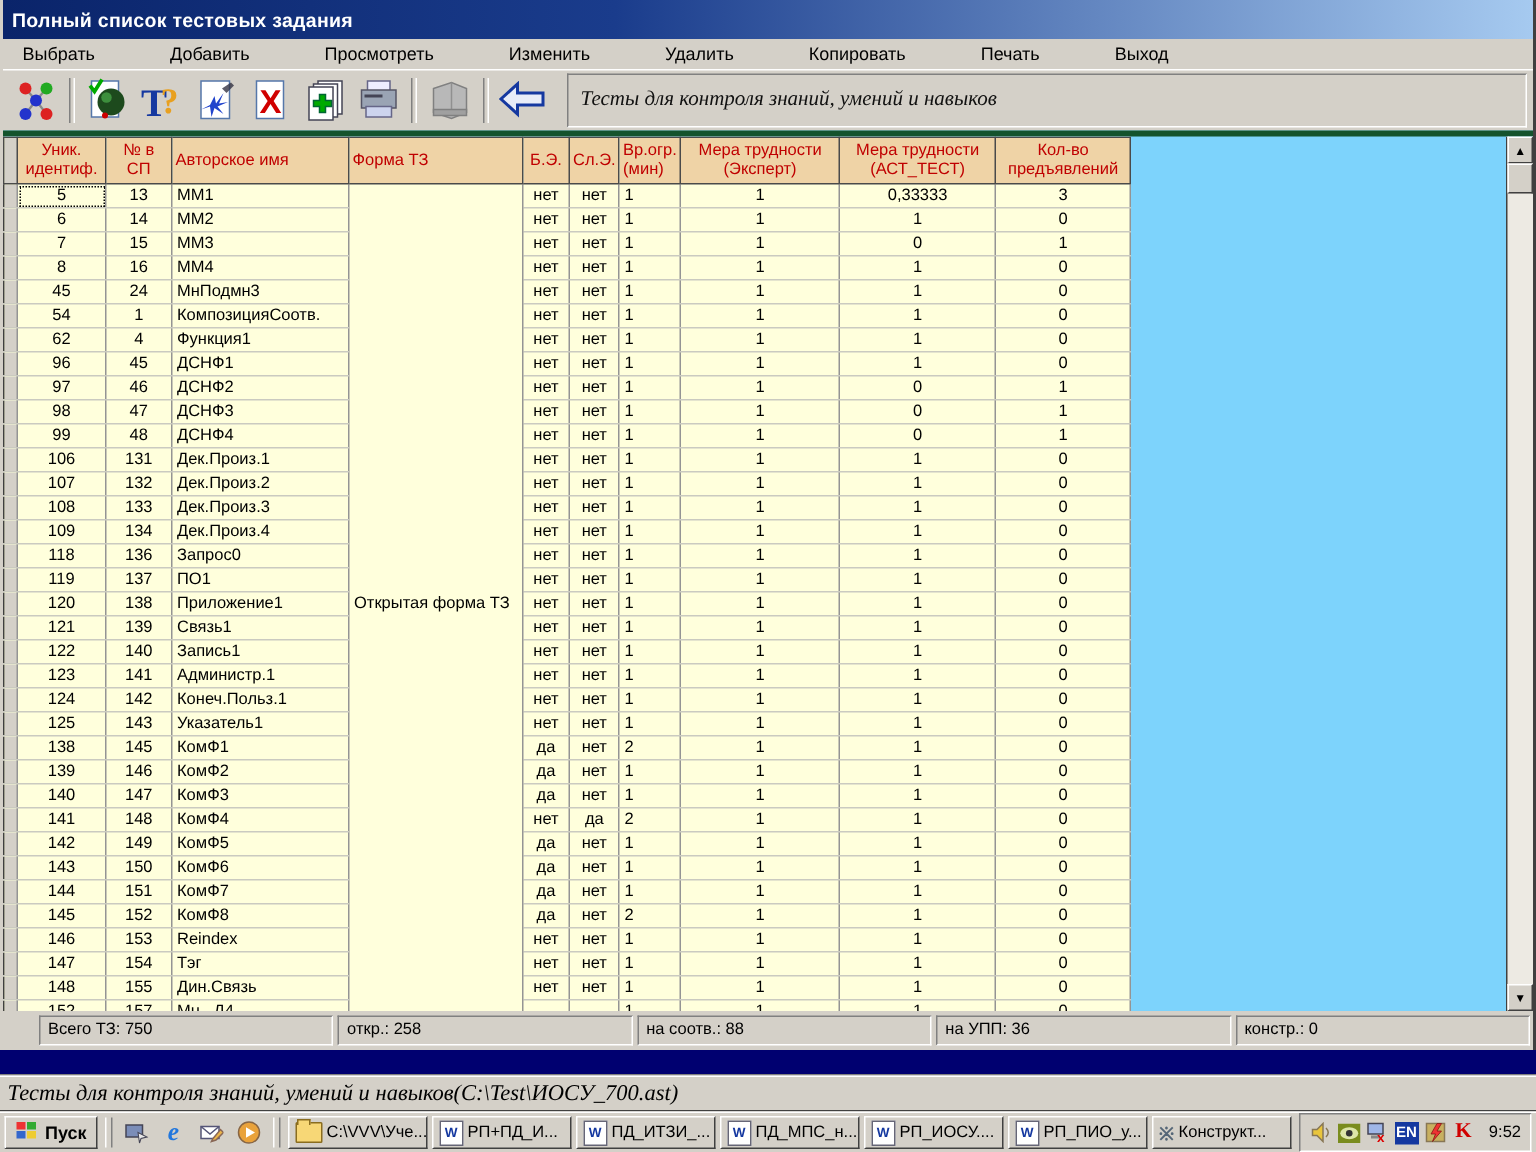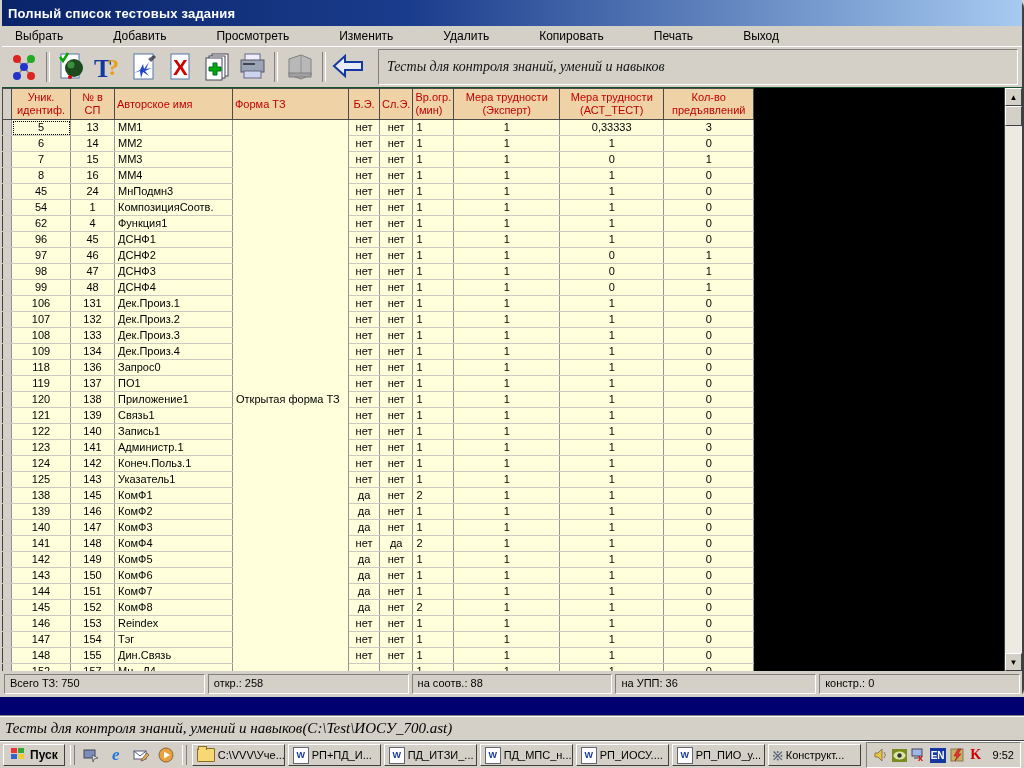--- a/index.html
+++ b/index.html
@@ -1,56 +1,56 @@
 <!DOCTYPE html>
 <html><head>
 <meta charset="utf-8">
 <style>
   html,body{margin:0;padding:0;}
   body{width:1024px;height:768px;overflow:hidden;background:#D4D0C8;
        font-family:"Liberation Sans",sans-serif;-webkit-font-smoothing:none;}
   .screen{width:1024px;height:768px;display:flex;flex-direction:column;background:#D4D0C8;}
   
-  .app-window{display:flex;flex-direction:column;border-left:2px solid #D4D0C8;border-right:2px solid #404040;border-radius:8px;}
+  .app-window{display:flex;flex-direction:column;border-left:2px solid #D4D0C8;border-right:2px solid #404040;}
   .titlebar{height:26px;background:linear-gradient(to right,#0A246A,#1A3C8C 40%,#A6CAF0);
             display:flex;align-items:center;padding-left:6px;}
   .title-text{color:#fff;font-weight:bold;font-size:13px;letter-spacing:.2px;}
   .menubar{height:19px;background:#D4D0C8;display:flex;align-items:center;padding-left:4px;
            border-bottom:1px solid #D4D0C8;gap:32px;}
   .menu-item{font-size:12px;color:#000;padding:1px 9px;cursor:default;}
   .toolbar{height:40px;background:#D4D0C8;display:flex;align-items:center;padding:0 4px;
            border-top:1px solid #fff;}
   .tool{width:36px;height:34px;display:flex;align-items:center;justify-content:center;}
   .tsep{width:2px;height:30px;border-left:1px solid #808080;border-right:1px solid #fff;margin:0 4px;}
   .banner{flex:1;height:34px;margin-left:12px;border:1px solid;border-color:#808080 #fff #fff #808080;
           display:flex;align-items:center;padding-left:8px;
           font-family:"Liberation Serif",serif;font-style:italic;font-size:14px;color:#111;}
   
-  .gridwrap{height:583px;background:#000000;display:flex;align-items:center;position:relative;
-            border-top:1px solid #14532d;overflow:hidden;}
+  .gridwrap{height:583px;background:#7dd3fc;display:flex;align-items:center;position:relative;
+            border-top:4px solid #14532d;overflow:hidden;}
   table.grid{border-collapse:collapse;table-layout:fixed;align-self:flex-start;background:#FFFFDC;
              border:1px solid #404040;}
   table.grid th{background:#EFD3A6;color:#C00000;font-weight:normal;font-size:11px;line-height:13px;
                 border:1px solid #4A4A4A;height:30px;padding:0 2px;overflow:hidden;}
   table.grid td{font-size:11px;color:#000;height:15px;line-height:15px;background:#FFFFDC;
                 border-right:1px solid #949494;border-bottom:1px solid #CACAC0;
                 padding:0 3px;white-space:nowrap;overflow:hidden;}
   td.ind,th.ind{background:#D4D0C8 !important;border-right:1px solid #707070;border-bottom:1px solid #D4D0C8;}
   .al{text-align:left;} .ac{text-align:center;}
   td.form-cell{vertical-align:middle;text-align:left;border-bottom:1px solid #949494;}
   td.sel{outline:1px dotted #000;outline-offset:-2px;}
   tr.partial td{height:7px;vertical-align:top;}
   .vscroll{position:absolute;right:0;top:0;bottom:0;width:17px;background:#EDEAE3;
            display:flex;flex-direction:column;border-left:1px solid #404040;}
   .sbtn{height:16px;background:#D4D0C8;border:1px solid;border-color:#fff #404040 #404040 #fff;
         font-size:8px;display:flex;align-items:center;justify-content:center;color:#000;}
   .sthumb{height:18px;background:#D4D0C8;border:1px solid;border-color:#fff #404040 #404040 #fff;}
   .strack{flex:1;}
   
-  .statusbar{height:26px;background:#D4D0C8;display:flex;gap:3px;padding:3px 2px 3px 2px;box-sizing:border-box;}
+  .statusbar{height:26px;background:#D4D0C8;display:flex;gap:3px;padding:3px 2px 3px 2px;box-sizing:border-box;margin-left:22px;}
   .spanel{flex:1;border:1px solid;border-color:#808080 #fff #fff #808080;padding:2px 5px;font-size:11px;
           white-space:nowrap;overflow:hidden;}
   
   .navy-stripe{height:18px;background:#000070;border-bottom:1px solid #808080;}
   .bg-caption{height:24px;background:#D4D0C8;border-top:1px solid #fff;border-bottom:1px solid #404040;
               display:flex;align-items:center;padding-left:5px;
               font-family:"Liberation Serif",serif;font-style:italic;font-size:15px;color:#000;}
   
   .taskbar{height:30px;background:#D4D0C8;border-top:1px solid #fff;display:flex;align-items:center;
            padding:0 3px;gap:3px;flex:1;}

